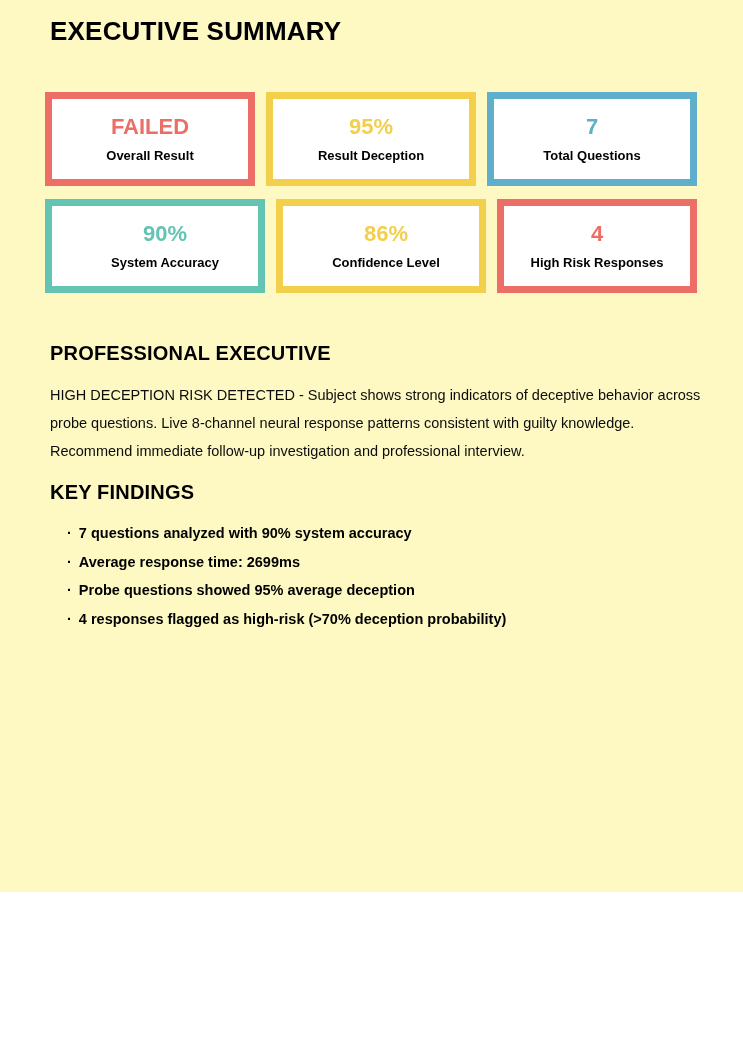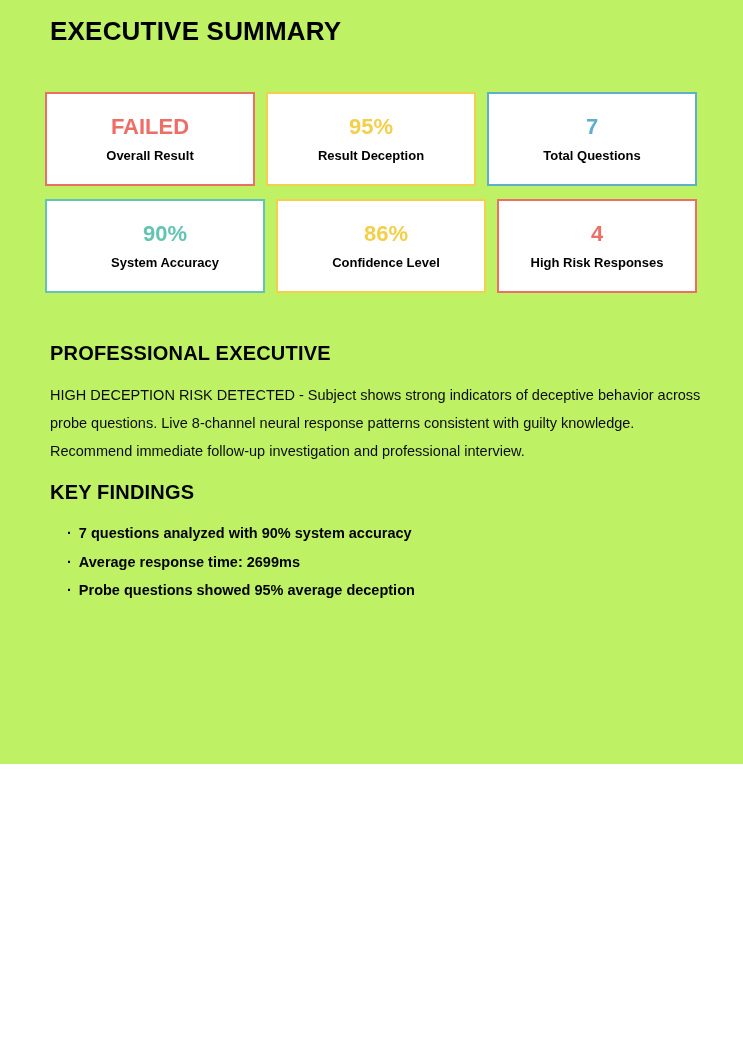--- a/index.html
+++ b/index.html
@@ -4,22 +4,22 @@
 <style>
   html, body {
     margin: 0;
     padding: 0;
     background: #ffffff;
     font-family: "Liberation Sans", sans-serif;
   }
   .page {
     position: relative;
     width: 743px;
-    height: 764px;
-    background: #bef264;
+    height: 892px;
+    background: #fef9c3;
     overflow: hidden;
   }
   .page-title {
     position: absolute;
     left: 50px;
     top: 16px;
     margin: 0;
     font-size: 26px;
     line-height: 31px;
     font-weight: bold;
@@ -34,21 +34,21 @@
     display: flex;
     flex-wrap: wrap;
     column-gap: 11px;
     row-gap: 13px;
   }
   .stat-card {
     box-sizing: border-box;
     flex: 1 1 0;
     min-width: 200px;
     height: 94px;
-    border: 2px solid #b91c1c;
+    border: 7px solid #b91c1c;
     background: #ffffff;
     display: flex;
     flex-direction: column;
     align-items: center;
     justify-content: center;
     text-align: center;
   }
   .stat-value {
     font-size: 22px;
     font-weight: bold;
@@ -148,17 +148,18 @@
   <h2 class="section-heading assessment-heading">PROFESSIONAL EXECUTIVE</h2>
 
   <p class="assessment-body">HIGH DECEPTION RISK DETECTED - Subject shows strong indicators of deceptive behavior across probe questions. Live 8-channel neural response patterns consistent with guilty knowledge. Recommend immediate follow-up investigation and professional interview.</p>
 
   <h2 class="section-heading findings-heading">KEY FINDINGS</h2>
 
   <ul class="findings-list">
       <li><span class="bullet-dot">·</span><span>7 questions analyzed with 90% system accuracy</span></li>
       <li><span class="bullet-dot">·</span><span>Average response time: 2699ms</span></li>
       <li><span class="bullet-dot">·</span><span>Probe questions showed 95% average deception</span></li>
+      <li><span class="bullet-dot">·</span><span>4 responses flagged as high-risk (&gt;70% deception probability)</span></li>
     </ul>
 
   <div class="page-footer" style="color: rgb(128, 128, 128);">Page 2 of 4</div>
 
 </div>
 
 </body></html>

